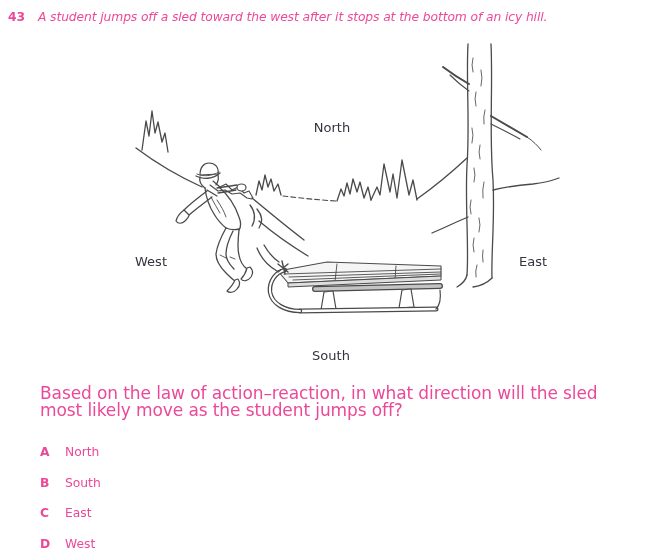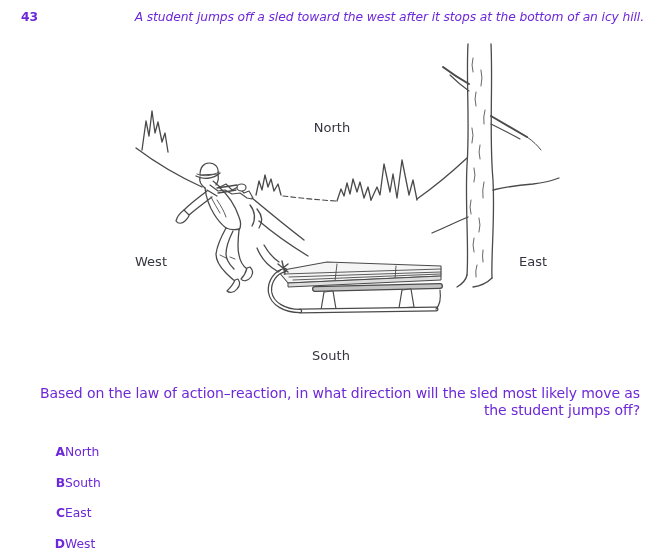--- a/index.html
+++ b/index.html
@@ -1,25 +1,25 @@
 <!DOCTYPE html>
 <html><head>
 <meta charset="utf-8">
 <style>
   html,body { margin:0; padding:0; background:#fff; }
   .page {
     position:relative; width:652px; height:557px; background:#ffffff;
     font-family:"DejaVu Sans","Liberation Sans",sans-serif;
-    color:#6d28d9; overflow:hidden;text-align:right;
+    color:#ec4899; overflow:hidden;
   }
   .q-header { position:absolute; left:8px; top:9px; width:636px; display:flex; font-size:12.3px; line-height:17px; letter-spacing:-0.1px; }
   .q-num { font-weight:bold; width:30px; flex:0 0 30px; }
   .q-stem { flex:1;font-style:italic; }
   .figure { position:absolute; left:100px; top:40px; width:500px; height:340px; }
-  .q-prompt { position:absolute; left:40px; top:385px; width:600px; font-size:14px; line-height:16.5px; letter-spacing:-0.1px; }
+  .q-prompt { position:absolute; left:40px; top:385px; width:600px; font-size:17px; line-height:16.5px; letter-spacing:-0.1px; }
   .choices { position:absolute; left:40px; top:444px; }
   .choice { display:flex; font-size:12.3px; line-height:17px; margin-bottom:13.5px; cursor:default; }
   .choice-letter { font-weight:bold; width:25px; flex:0 0 25px; }
   
   .ln { fill:none; stroke:#4a4a4a; stroke-width:1.3; stroke-linecap:round; stroke-linejoin:round; }
   .thin { stroke-width:0.9; }
   .bark { stroke:#555; stroke-width:0.9; fill:none; stroke-linecap:round; }
   .whitefill { fill:#ffffff; stroke:#4a4a4a; stroke-width:1.2; stroke-linejoin:round; }
   .deck { fill:#f5f5f5; stroke:#4a4a4a; stroke-width:1.1; stroke-linejoin:round; }
   .deckedge { fill:#dedede; stroke:#4a4a4a; stroke-width:1; stroke-linejoin:round; }

